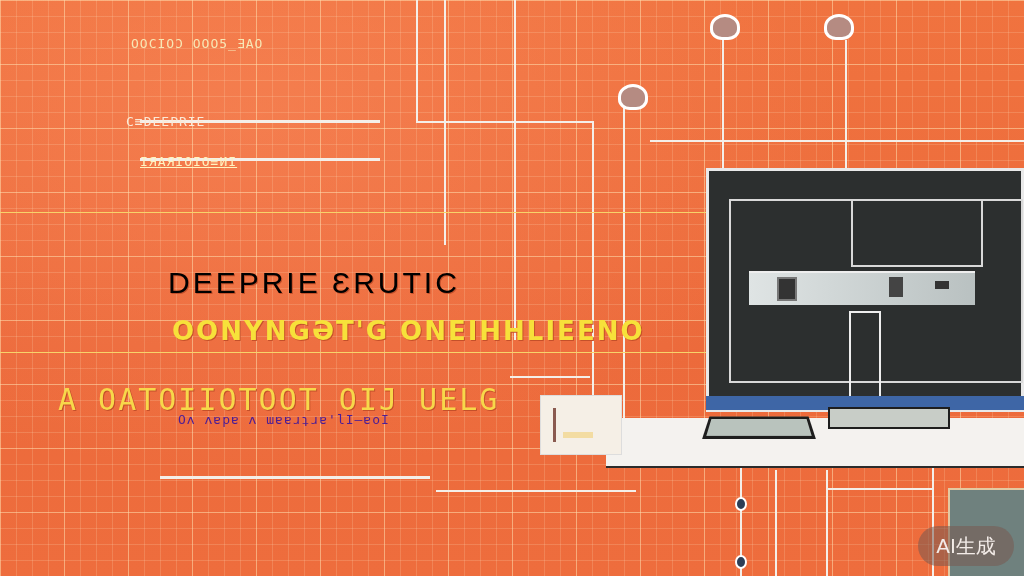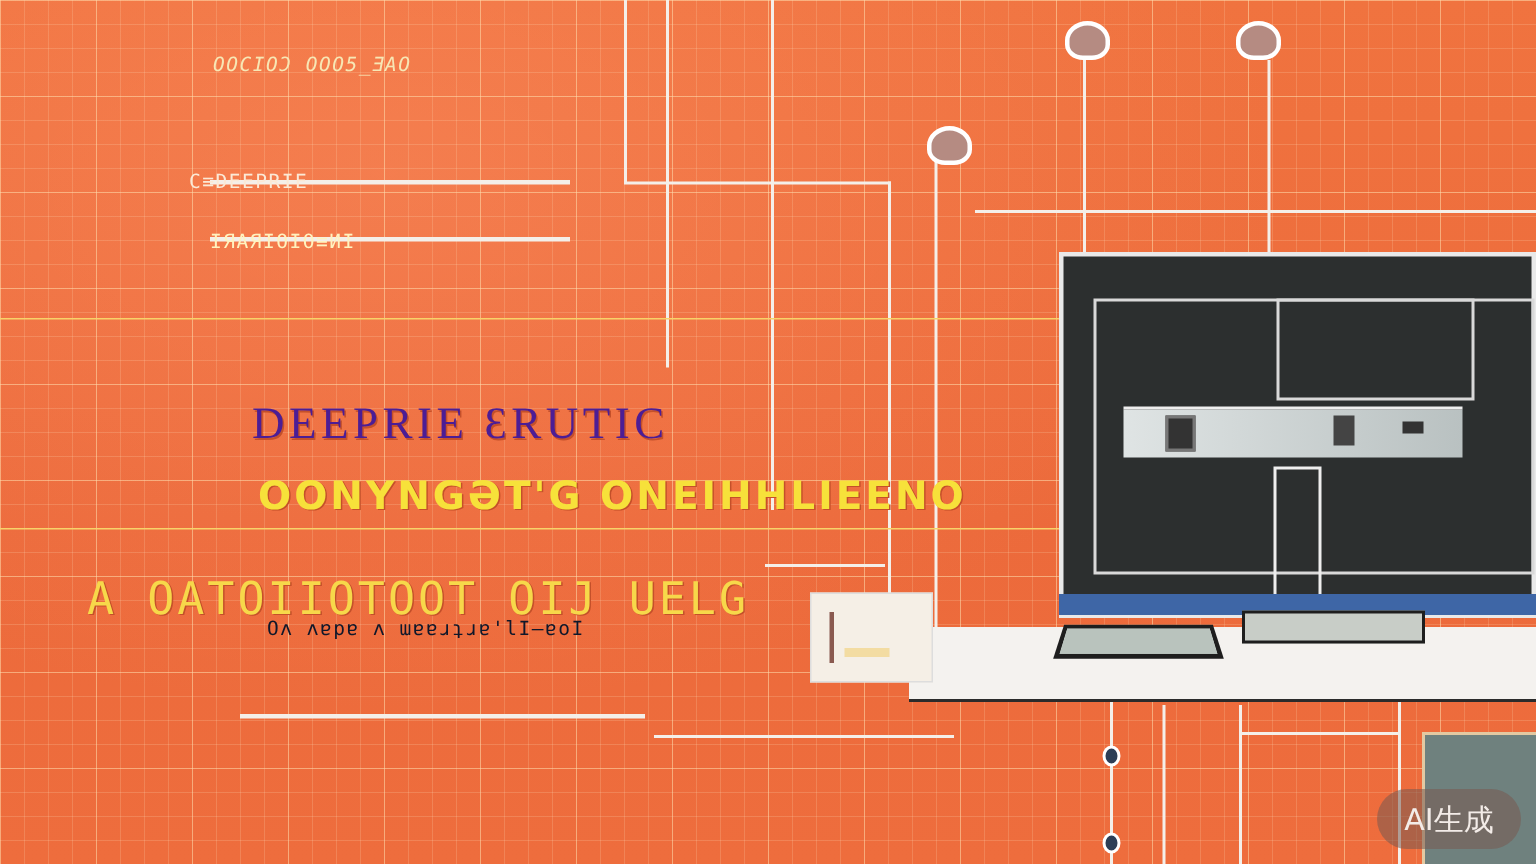--- a/index.html
+++ b/index.html
@@ -13,24 +13,24 @@
     background-image:
       linear-gradient(to right, rgba(255,220,170,.45) 1px, transparent 1px),
       linear-gradient(to bottom, rgba(255,220,170,.45) 1px, transparent 1px),
       linear-gradient(to right, rgba(255,235,200,.18) 1px, transparent 1px),
       linear-gradient(to bottom, rgba(255,235,200,.18) 1px, transparent 1px);
     background-size:64px 64px,64px 64px,16px 16px,16px 16px;}
   .line{position:absolute;background:#f4efe9;}
   .yline{position:absolute;background:#f7d36a;}
   .txt{position:absolute;white-space:nowrap;letter-spacing:1px;}
   .small{color:#f7e7b5;font-size:13px;font-family:"DejaVu Sans Mono",monospace;}
-  .h1{color:#4c1d95;font-size:30px;font-family:Liberation Serif, serif;letter-spacing:3px;text-shadow:1px 1px 0 #c4502a;}
+  .h1{color:#000000;font-size:30px;font-family:Liberation Sans, sans-serif;letter-spacing:3px;text-shadow:1px 1px 0 #c4502a;}
   .h2{color:#f7e13a;font-size:26px;font-weight:bold;letter-spacing:2px;text-shadow:1px 1px 0 #c4502a;padding-left:26px;}
   .h3{color:#f7d84a;font-size:30px;font-family:"DejaVu Sans Mono",monospace;letter-spacing:2px;text-shadow:1px 1px 0 #c4502a;}
-  .sub{color:#0f172a;font-size:13px;font-family:"DejaVu Sans Mono",monospace;}
+  .sub{color:#4c1d95;font-size:13px;font-family:"DejaVu Sans Mono",monospace;}
   .bulb{position:absolute;width:30px;height:26px;border-radius:50% 50% 40% 40%;
     background:#b58b82;border:3px solid #fff;box-sizing:border-box;}
   .monitor{position:absolute;left:706px;top:168px;width:318px;height:244px;background:#2c2f2f;
     border:3px solid #e9e9e9;box-sizing:border-box;}
   .mon-inner{position:absolute;border:2px solid #d9d9d9;}
   .mon-band{position:absolute;left:40px;top:100px;width:226px;height:32px;
     background:linear-gradient(90deg,#dfe4e4,#b9c1c1);border-top:2px solid #eee;}
   .mon-base{position:absolute;left:706px;top:396px;width:318px;height:14px;background:#3e66a6;}
   .shelf{position:absolute;left:606px;top:418px;width:418px;height:48px;background:#f4f2ef;border-bottom:2px solid #2b2b2b;}
   .panel{position:absolute;left:540px;top:395px;width:80px;height:58px;background:#f5efe6;border:1px solid #ddd;}
@@ -69,23 +69,23 @@
 <div class="yline" style="left:0;top:212px;width:706px;height:1px;"></div>
 <div class="yline" style="left:0;top:352px;width:706px;height:1px;"></div>
 
 <div class="bulb" style="left:710px;top:14px;"></div>
 <div class="bulb" style="left:824px;top:14px;"></div>
 <div class="bulb" style="left:618px;top:84px;"></div>
 
 <div class="dot" style="left:735px;top:497px;"></div>
 <div class="dot" style="left:735px;top:555px;"></div>
 
-<div class="txt small" style="left:142px;top:36px;font-style:italic;">OOCIOƆ OOO5_ƎAO</div>
+<div class="txt small" style="left:131px;top:36px;">OOCIOƆ OOO5_ƎAO</div>
 <div class="txt small" style="left:126px;top:114px;color:#fbe9d6;">C≡DEEPRIE</div>
-<div class="txt small" style="left:140px;top:154px;color:#fff3c0;">IЯAЯIOIO≡ИI</div>
+<div class="txt small" style="left:140px;top:154px;color:#fff3c0;text-decoration:underline;">IЯAЯIOIO≡ИI</div>
 <div class="txt h1" style="left:168px;top:266px;">DEEPRIE ƐRUTIC</div>
 <div class="txt h2" style="left:146px;top:316px;">OONYNGƏT'G ONEIHHLIEENO</div>
 <div class="txt h3" style="left:58px;top:382px;">A OATOIIOTOOT OIJ UELG</div>
 <div class="txt sub" style="left:178px;top:412px;">Oʌ ʌɐpɐ ʌ ɯɐɐɹʇɹɐ'lI—ɐoI</div>
 
 <div class="monitor">
   <div class="mon-inner" style="left:20px;top:28px;width:290px;height:180px;"></div>
   <div class="mon-inner" style="left:142px;top:28px;width:128px;height:64px;"></div>
   <div class="mon-band">
     <div style="position:absolute;left:28px;top:4px;width:16px;height:20px;background:#333;border:2px solid #777;"></div>

